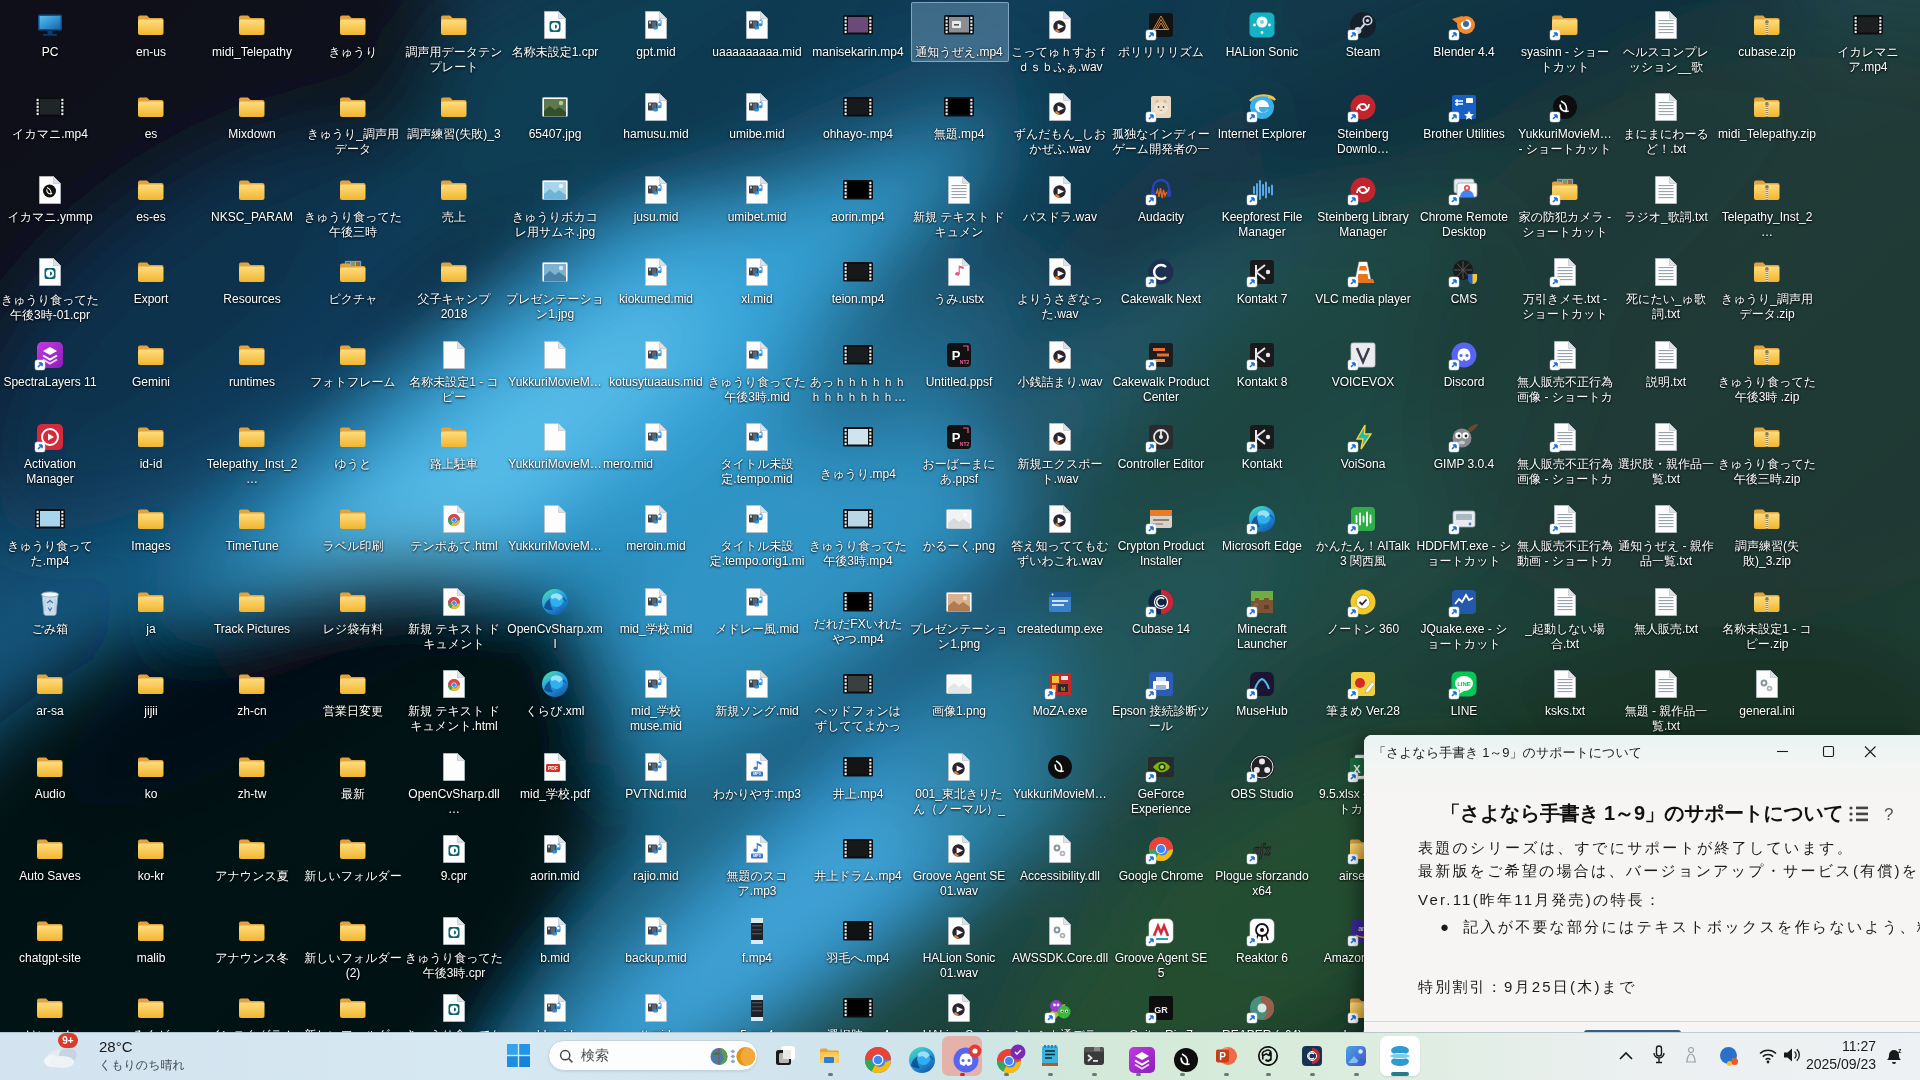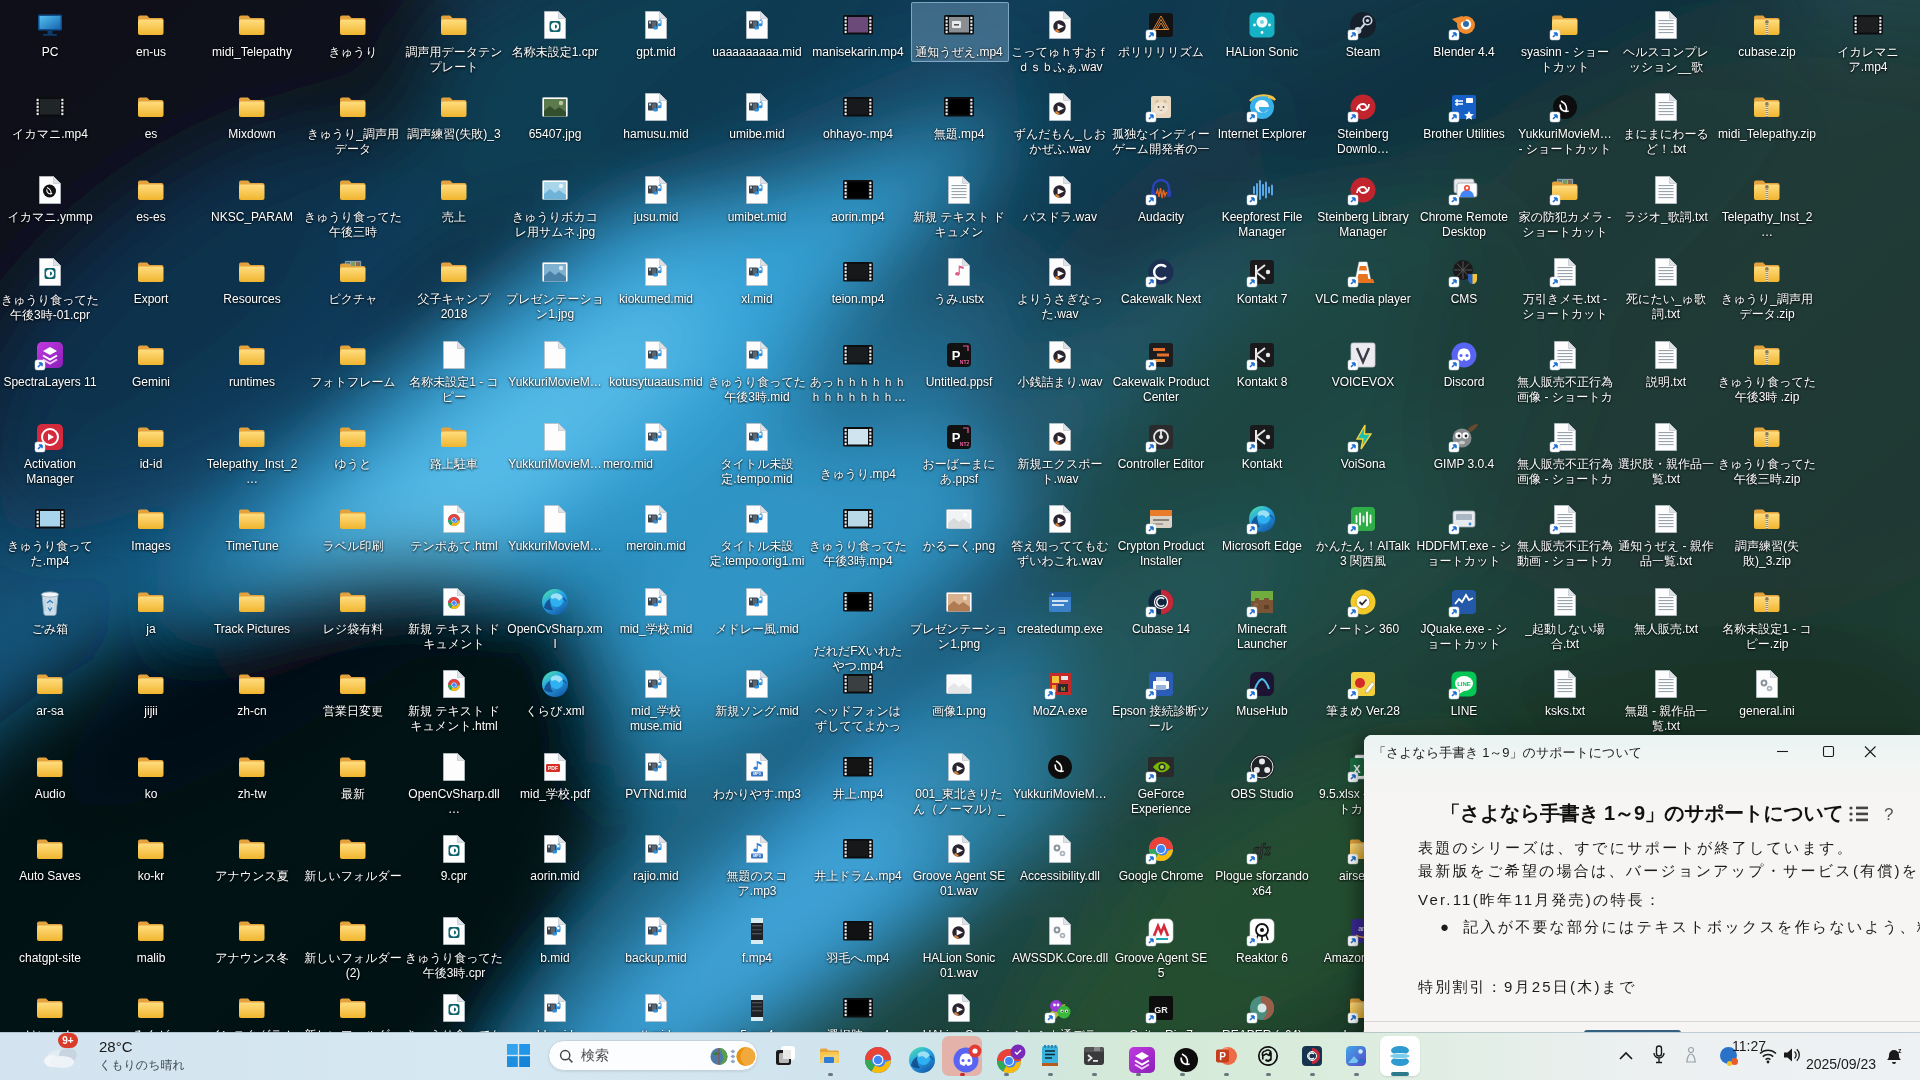--- a/index.html
+++ b/index.html
@@ -1508,21 +1508,21 @@
           <rect x="2.6" y="11.3" width="2.1" height="2.3" fill="#e9edf0"></rect>
           <rect x="27.3" y="11.3" width="2.1" height="2.3" fill="#e9edf0"></rect>
           <rect x="2.6" y="14.8" width="2.1" height="2.3" fill="#e9edf0"></rect>
           <rect x="27.3" y="14.8" width="2.1" height="2.3" fill="#e9edf0"></rect>
           <rect x="2.6" y="18.3" width="2.1" height="2.3" fill="#e9edf0"></rect>
           <rect x="27.3" y="18.3" width="2.1" height="2.3" fill="#e9edf0"></rect>
           <rect x="2.6" y="21.8" width="2.1" height="2.3" fill="#e9edf0"></rect>
           <rect x="27.3" y="21.8" width="2.1" height="2.3" fill="#e9edf0"></rect>
           <rect x="6" y="8" width="20" height="15.5" fill="#000000"></rect>
         </svg></div>
-      <div class="lbl" style="left:809px;top:644px">だれだFXいれたやつ.mp4</div>
+      <div class="lbl" style="left:809px;top:617px">だれだFXいれたやつ.mp4</div>
       <div style="position:absolute;left:943px;top:586px;width:32px;height:32px"><svg width="32" height="32" viewBox="0 0 32 32">
           <rect x="3.5" y="6.5" width="25" height="19" rx="1" fill="#fff" stroke="#b9c0c9" stroke-width="0.7"></rect>
           <rect x="5" y="8" width="22" height="16.5" fill="#d8b28e"></rect>
           <path d="M5 20 l6 -5 l5 4 l4 -3 l7 5 v4.5 h-22 z" fill="#b07a52"></path>
           <circle cx="22" cy="12" r="2.2" fill="#f0dcc8"></circle>
         </svg></div>
       <div class="lbl" style="left:910px;top:622px">プレゼンテーション1.png</div>
       <div style="position:absolute;left:1044px;top:586px;width:32px;height:32px"><svg width="32" height="32" viewBox="0 0 32 32">
           <rect x="5" y="6" width="22" height="20" rx="2" fill="#3a80c8"></rect>
           <rect x="5" y="6" width="22" height="5" fill="#1e5a9e"></rect>
@@ -2524,17 +2524,17 @@
         <path d="M4.8 8.6 a7.5 7.5 0 0 1 10.4 0"></path>
         <path d="M7.6 11.6 a3.6 3.6 0 0 1 4.8 0"></path>
       </g>
       <circle cx="10" cy="14" r="1.4" fill="#1a1a1a"></circle>
     </svg><svg style="position:absolute;left:1782px;top:1046px" width="20" height="18" viewBox="0 0 20 18">
       <path d="M2 6.5 h3.5 l4.5-4 v13 l-4.5-4 h-3.5 z" fill="#1a1a1a"></path>
       <g fill="none" stroke="#1a1a1a" stroke-width="1.3">
         <path d="M12.5 5.5 a4.5 4.5 0 0 1 0 7"></path>
         <path d="M14.8 3.2 a8 8 0 0 1 0 11.6"></path>
       </g>
-    </svg><div style="position:absolute;left:1732px;top:1038px;width:64px;text-align:left;font-size:14px;color:#1a1a1a;line-height:16px">11:27</div><div style="position:absolute;left:1796px;top:1056px;width:80px;text-align:right;font-size:14px;color:#1a1a1a;line-height:16px">2025/09/23</div><svg style="position:absolute;left:1884px;top:1047px" width="20" height="19" viewBox="0 0 20 19">
+    </svg><div style="position:absolute;left:1812px;top:1038px;width:64px;text-align:right;font-size:14px;color:#1a1a1a;line-height:16px">11:27</div><div style="position:absolute;left:1796px;top:1056px;width:80px;text-align:right;font-size:14px;color:#1a1a1a;line-height:16px">2025/09/23</div><svg style="position:absolute;left:1884px;top:1047px" width="20" height="19" viewBox="0 0 20 19">
       <path d="M3 13 c1.5-1 2-3 2-5 a5 5 0 0 1 10 0 c0 2 0.5 4 2 5 z" fill="#1a1a1a"></path>
       <path d="M8 15 a2 2 0 0 0 4 0" fill="#1a1a1a"></path>
       <text x="14" y="6" font-size="7" font-weight="bold" fill="#1a1a1a" font-family="Liberation Sans">z</text>
     </svg>
 </div>
 </body></html>

